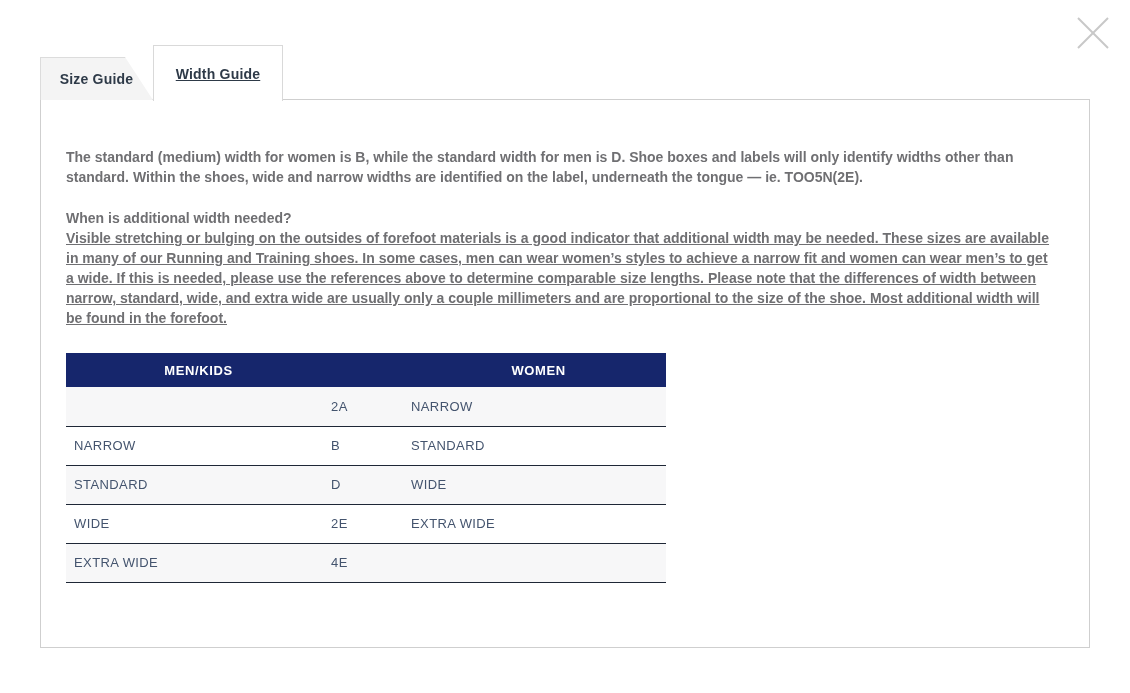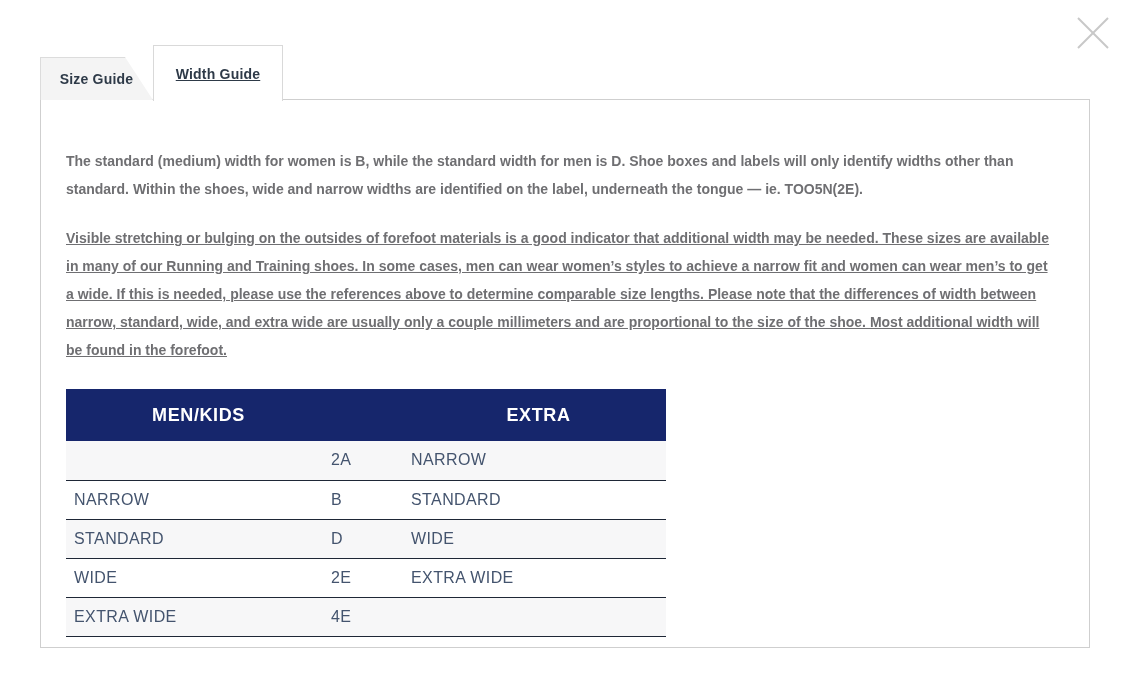--- a/index.html
+++ b/index.html
@@ -83,50 +83,50 @@
     top: 99px;
     width: 1050px;
     height: 549px;
     border: 1px solid #cfcfcf;
     background: #ffffff;
     padding: 47px 25px 0 25px;
     z-index: 1;
   }
   .body-text {
     font-size: 14px;
-    line-height: 28px;
+    line-height: 20px;
     font-weight: bold;
     color: #6f6f72;
     max-width: 990px;
   }
   .intro { margin-bottom: 21px; }
   .question { margin-bottom: 0; }
   .answer { margin-bottom: 25px; text-decoration: underline; }
   
   table.width-table {
     width: 600px;
     border-collapse: collapse;
     table-layout: fixed;
   }
   table.width-table col.c1 { width: 265px; }
   table.width-table col.c2 { width: 80px; }
   table.width-table col.c3 { width: 255px; }
   table.width-table thead th {
     background: #16266c;
     color: #ffffff;
-    height: 52px;
-    font-size: 18px;
+    height: 34px;
+    font-size: 13px;
     font-weight: bold;
     letter-spacing: 0.6px;
     text-align: center;
   }
   table.width-table thead th.th-men { padding-right: 80px; }
   table.width-table tbody td {
     height: 39px;
-    font-size: 16px;
+    font-size: 13px;
     color: #44546e;
     letter-spacing: 0.4px;
     border-bottom: 1.5px solid #1e2736;
     text-align: left;
     vertical-align: middle;
     white-space: nowrap;
     overflow: hidden;
   }
   table.width-table tbody tr:nth-child(odd) { background: #f7f7f8; }
   table.width-table tbody tr:nth-child(even) { background: #ffffff; }
@@ -148,32 +148,33 @@
     <div class="tab inactive">
       <span>Size Guide</span>
     </div>
     <div class="tab active">
       <span>Width Guide</span>
     </div>
   </div>
 
   <div class="panel">
     <p class="body-text intro">The standard (medium) width for women is B, while the standard width for men is D. Shoe boxes and labels will only identify widths other than standard. Within the shoes, wide and narrow widths are identified on the label, underneath the tongue — ie. TOO5N(2E).</p>
+    <p class="body-text question">When is additional width needed?</p>
     <p class="body-text answer">Visible stretching or bulging on the outsides of forefoot materials is a good indicator that additional width may be needed. These sizes are available in many of our Running and Training shoes. In some cases, men can wear women’s styles to achieve a narrow fit and women can wear men’s to get a wide. If this is needed, please use the references above to determine comparable size lengths. Please note that the differences of width between narrow, standard, wide, and extra wide are usually only a couple millimeters and are proportional to the size of the shoe. Most additional width will be found in the forefoot.</p>
 
     <table class="width-table">
       <colgroup>
           <col class="c1">
           <col class="c2">
           <col class="c3">
         </colgroup>
       <thead>
         <tr>
           <th colspan="2" class="th-men">MEN/KIDS</th>
-          <th>EXTRA</th>
+          <th>WOMEN</th>
         </tr>
       </thead>
       <tbody>
         <tr>
           <td class="cell-men"></td>
           <td class="cell-code">2A</td>
           <td class="cell-women">NARROW</td>
         </tr>
         <tr>
           <td class="cell-men">NARROW</td>

